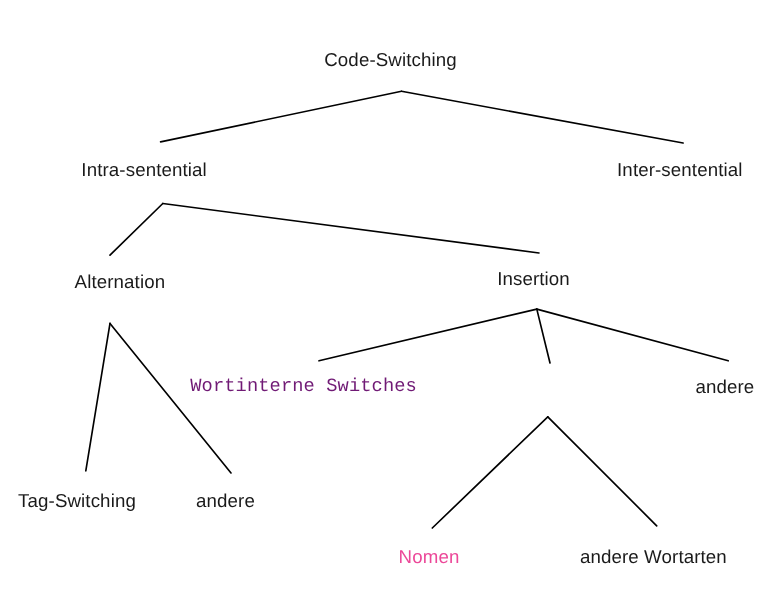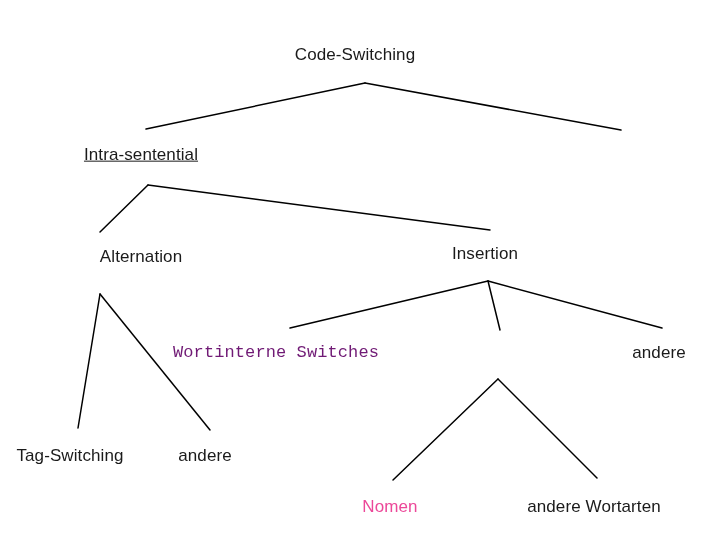--- a/index.html
+++ b/index.html
@@ -44,22 +44,23 @@
       <line x1="100" y1="294" x2="78" y2="428" stroke="#000000" stroke-width="1.5" stroke-linecap="round"></line>
       <line x1="100" y1="294" x2="210" y2="430" stroke="#000000" stroke-width="1.5" stroke-linecap="round"></line>
       <line x1="488" y1="281" x2="290" y2="328" stroke="#000000" stroke-width="1.5" stroke-linecap="round"></line>
       <line x1="488" y1="281" x2="500" y2="330" stroke="#000000" stroke-width="1.5" stroke-linecap="round"></line>
       <line x1="488" y1="281" x2="662" y2="328" stroke="#000000" stroke-width="1.5" stroke-linecap="round"></line>
       <line x1="498" y1="379" x2="393" y2="480" stroke="#000000" stroke-width="1.5" stroke-linecap="round"></line>
       <line x1="498" y1="379" x2="597" y2="478" stroke="#000000" stroke-width="1.5" stroke-linecap="round"></line>
     </svg>
 
 <div class="node" style="left: 355px; top: 55px; color: rgb(26, 26, 26);">Code-Switching</div>
-    <div class="node" style="left: 141px; top: 155px; color: rgb(26, 26, 26); text-decoration: underline;">Intra-sentential</div>
-    <div class="node" style="left: 109px; top: 257px; color: rgb(26, 26, 26); margin-left: 32px;">Alternation</div>
+    <div class="node" style="left: 131px; top: 155px; color: rgb(26, 26, 26);">Intra-sentential</div>
+    <div class="node" style="left: 618px; top: 155px; color: rgb(26, 26, 26);">Inter-sentential</div>
+    <div class="node" style="left: 109px; top: 257px; color: rgb(26, 26, 26);">Alternation</div>
     <div class="node" style="left: 485px; top: 254px; color: rgb(26, 26, 26);">Insertion</div>
     <div class="node" style="left: 276px; top: 353px; color: #701a75; font-family: Liberation Mono, monospace;">Wortinterne Switches</div>
     <div class="node" style="left: 659px; top: 353px; color: rgb(26, 26, 26);">andere</div>
     <div class="node" style="left: 70px; top: 456px; color: rgb(26, 26, 26);">Tag-Switching</div>
     <div class="node" style="left: 205px; top: 456px; color: rgb(26, 26, 26);">andere</div>
     <div class="node" style="left: 390px; top: 507px; color: #ec4899;">Nomen</div>
     <div class="node" style="left: 594px; top: 507px; color: rgb(26, 26, 26);">andere Wortarten</div>
   </div>
 
 </body></html>

